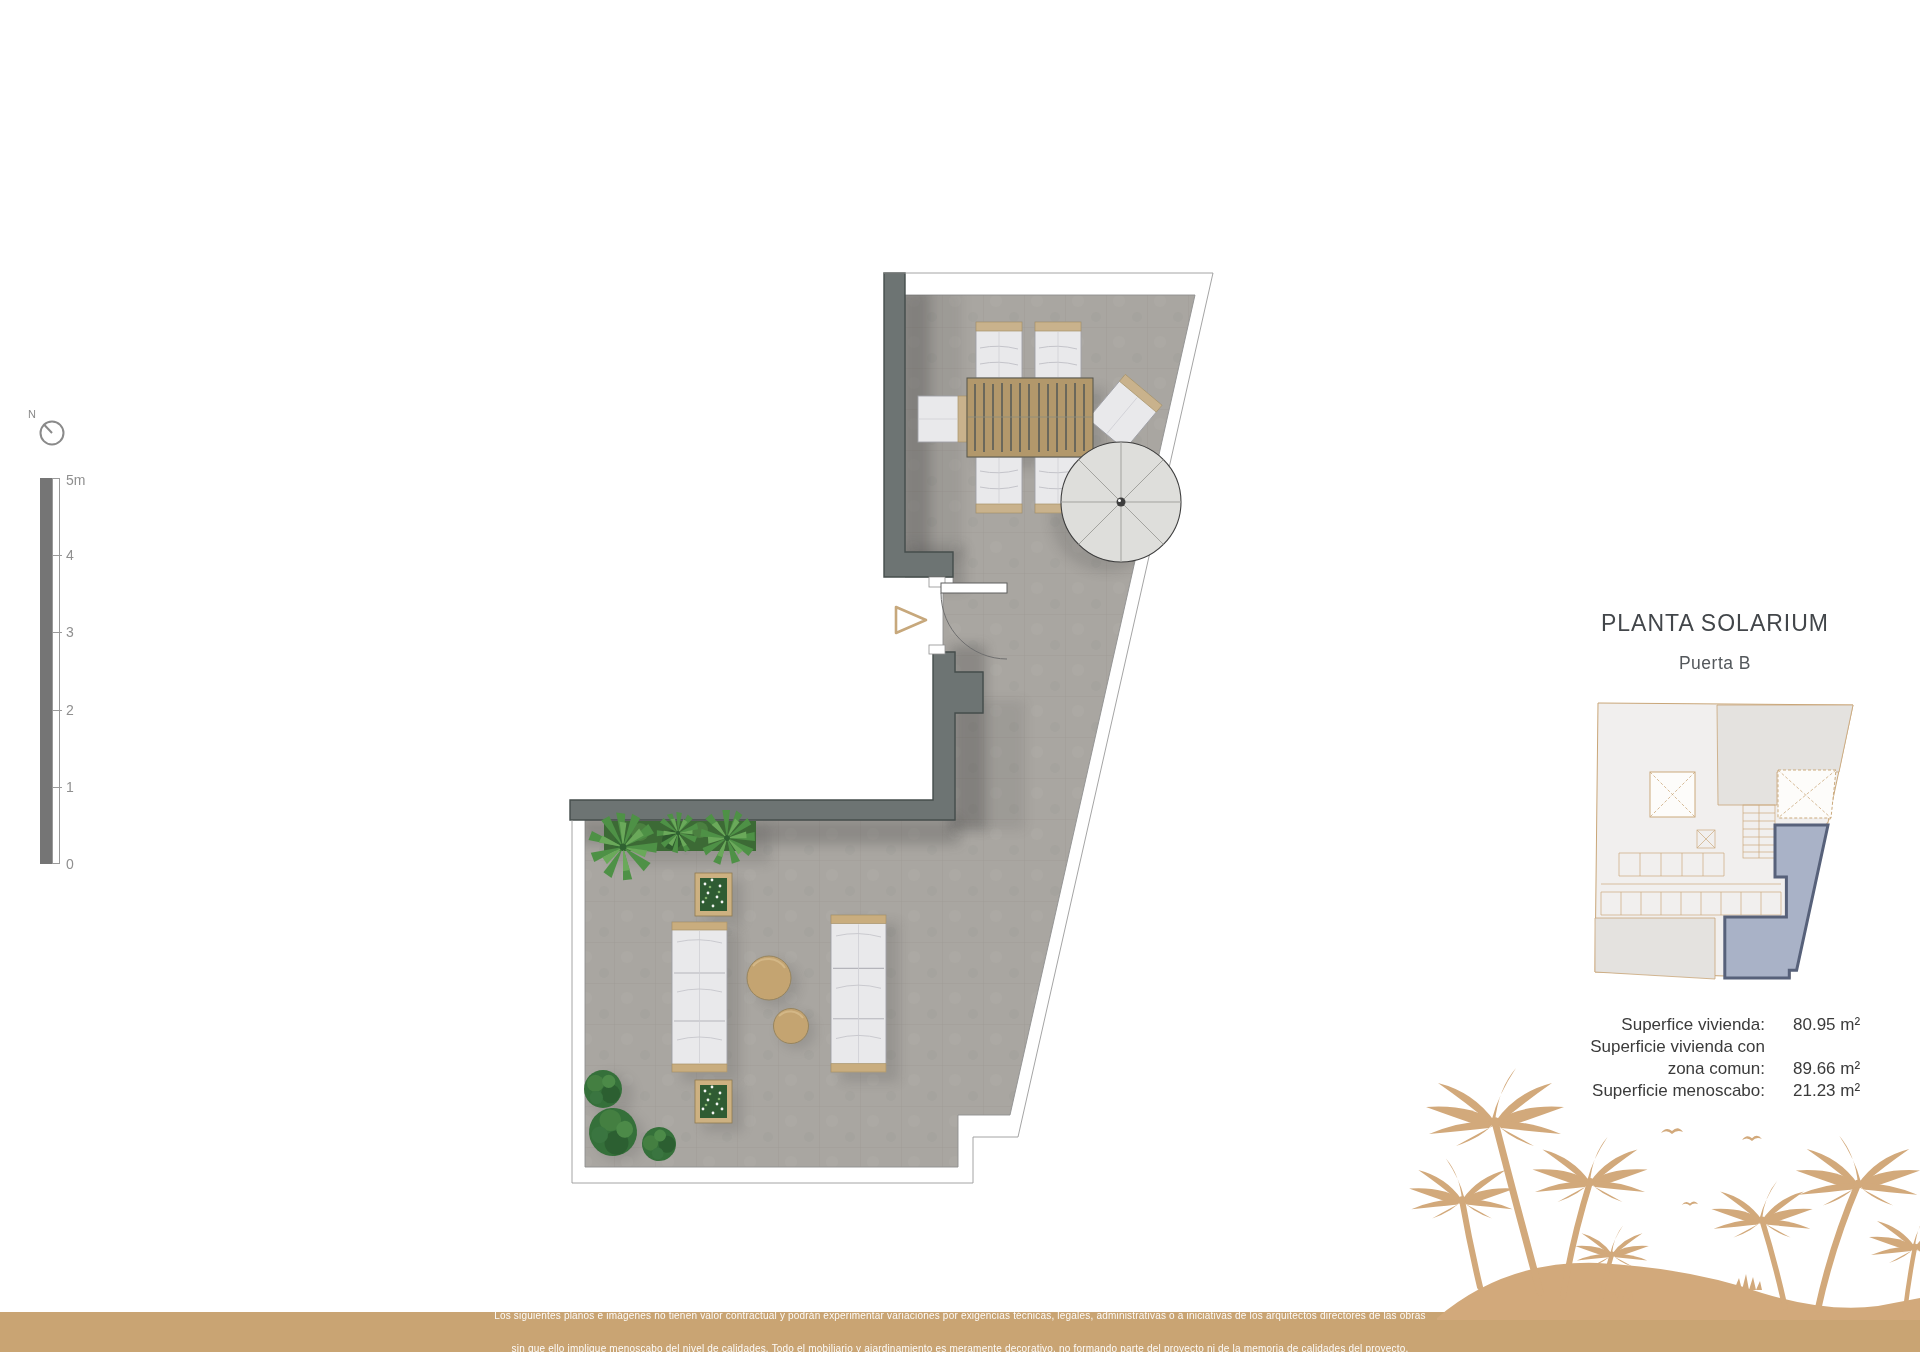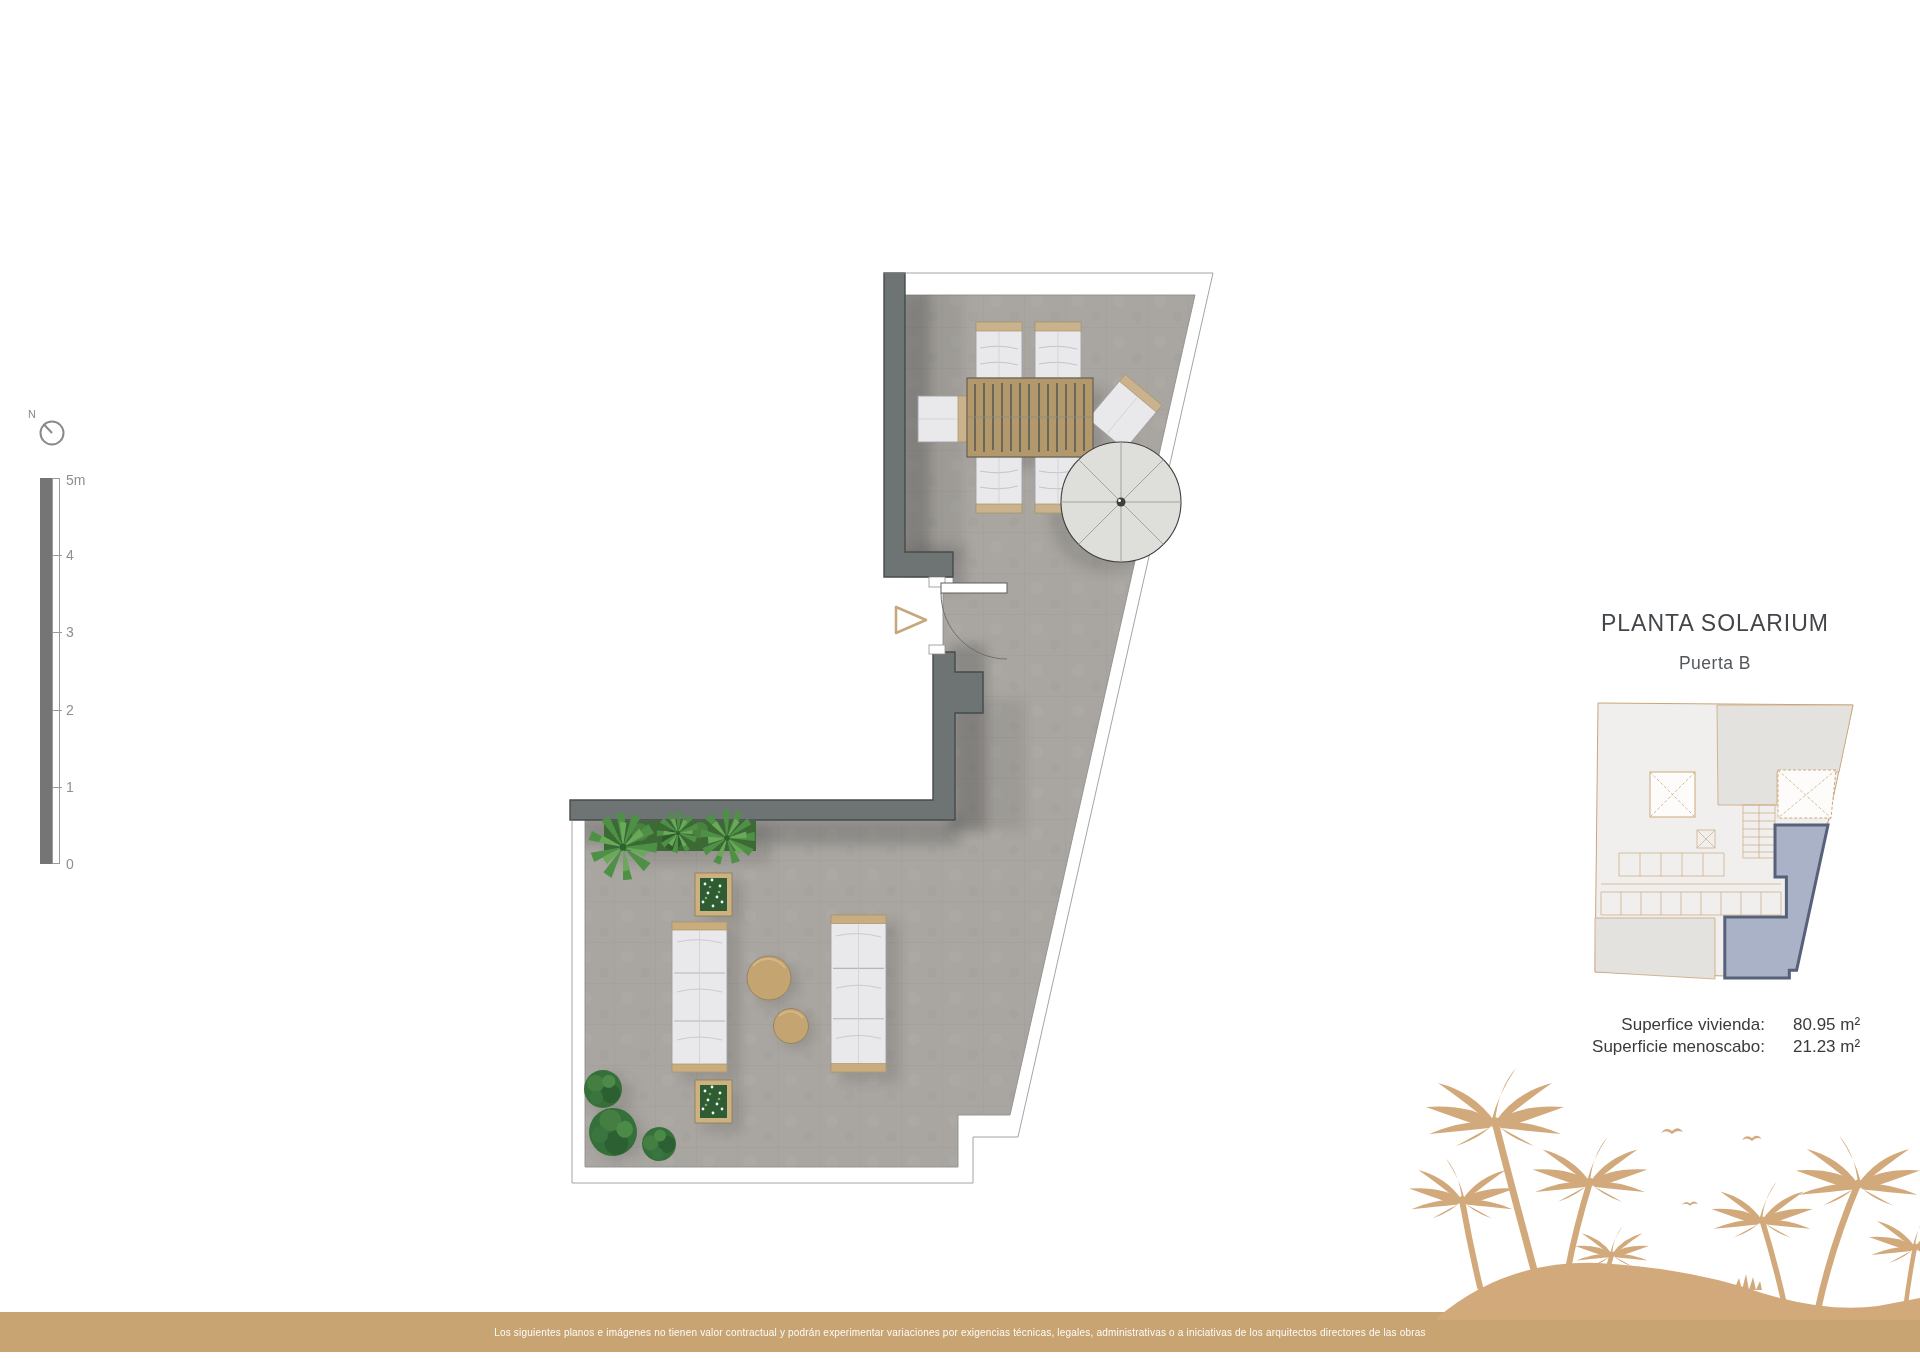--- a/index.html
+++ b/index.html
@@ -41,20 +41,21 @@
   .scalebar .tick{position:absolute;left:14px;width:10px;height:1px;background:#9a9a9a;}
   .scalebar .lbl{position:absolute;left:28px;font-size:14px;color:#8f8f8f;transform:translateY(-50%);}
 
   .compass-n{left:28px;top:408px;font-size:11px;color:#8a8a8a;}
 </style>
 </head>
 <body>
 
 <div class="abs disclaimer-band">
   <div class="disclaimer-line">Los siguientes planos e imágenes no tienen valor contractual y podrán experimentar variaciones por exigencias técnicas, legales, administrativas o a iniciativas de los arquitectos directores de las obras</div>
+  <div class="disclaimer-line">sin que ello implique menoscabo del nivel de calidades. Todo el mobiliario y ajardinamiento es meramente decorativo, no formando parte del proyecto ni de la memoria de calidades del proyecto.</div>
 </div>
 
 <svg class="abs" style="left:0;top:0" width="1920" height="1370" viewBox="0 0 1920 1370">
   <defs>
     <pattern id="tiles" width="41" height="41" patternUnits="userSpaceOnUse">
       <rect width="41" height="41" fill="#a9a6a1"></rect>
       <path d="M41,0 V41 M0,41 H41" stroke="#97948e" stroke-width="1" opacity="0.55"></path>
       <circle cx="12" cy="14" r="6" fill="#b0ada8" opacity="0.35"></circle>
       <circle cx="30" cy="30" r="5" fill="#a19e99" opacity="0.4"></circle>
     </pattern>
@@ -390,16 +391,20 @@
   <div class="plan-title">PLANTA SOLARIUM</div>
   <div class="plan-subtitle">Puerta B</div>
 </div>
 
 <div class="abs areas-block">
   <div class="area-row">
     <div class="area-label">Superfice vivienda:</div>
     <div class="area-value">80.95 m²</div>
   </div>
   <div class="area-row">
+    <div class="area-label">Superficie vivienda con zona comun:</div>
+    <div class="area-value">89.66 m²</div>
+  </div>
+  <div class="area-row">
     <div class="area-label">Superficie menoscabo:</div>
     <div class="area-value">21.23 m²</div>
   </div>
 </div>
 
 </body></html>

